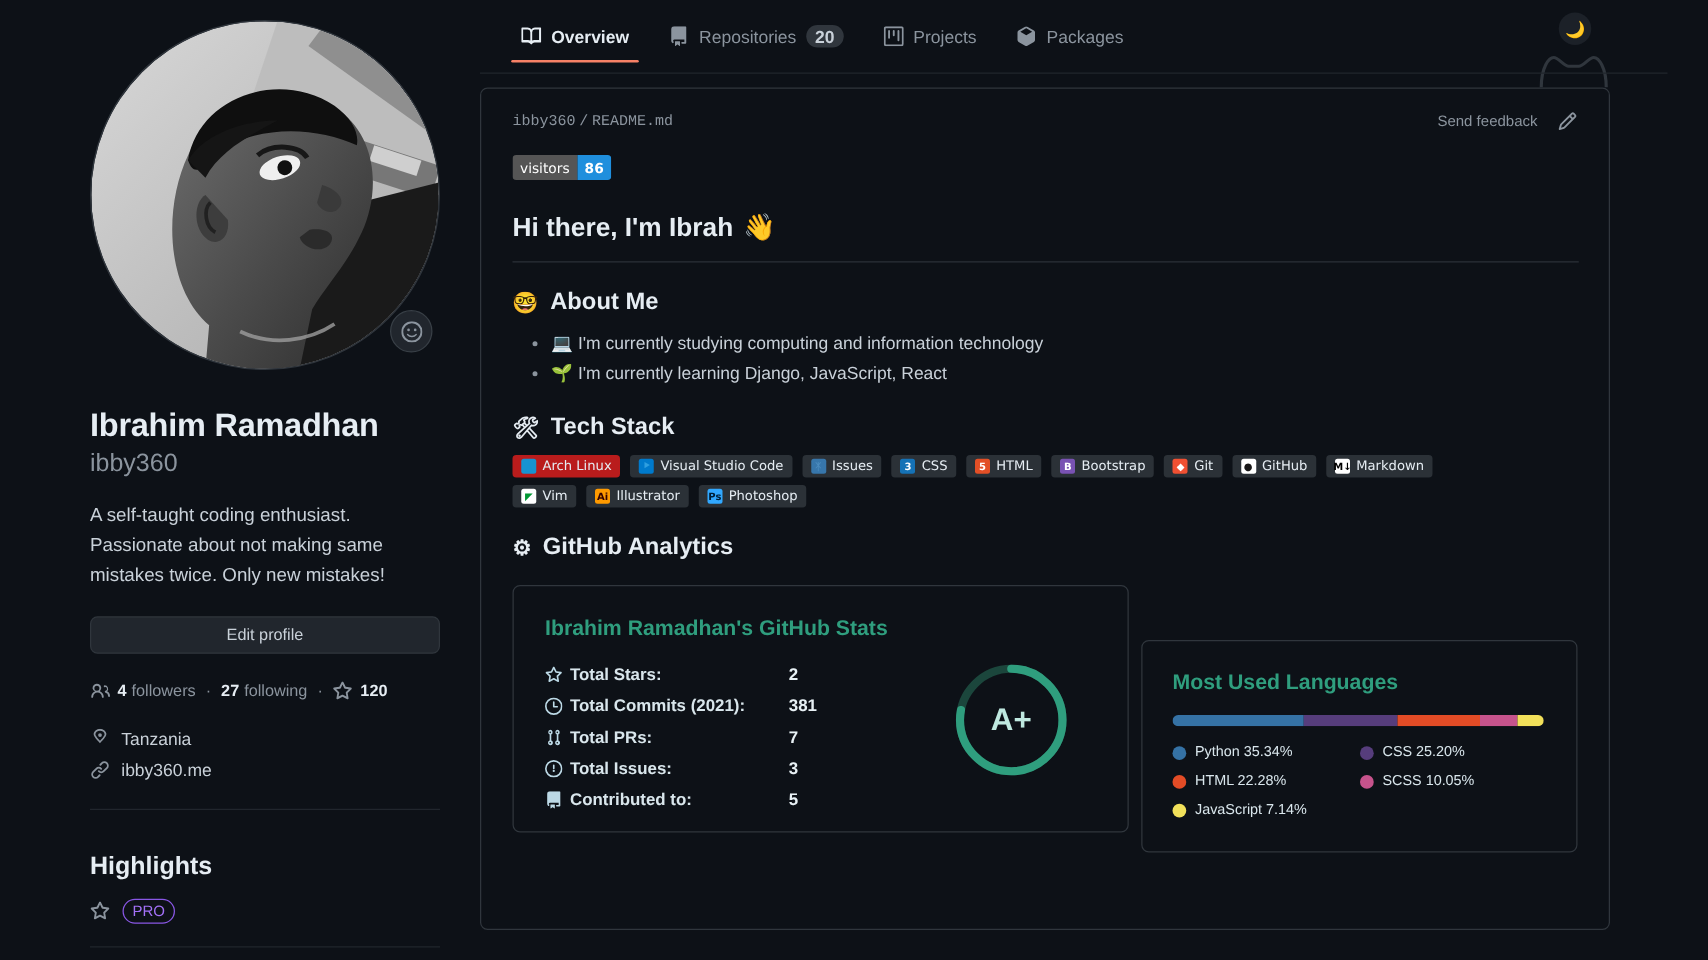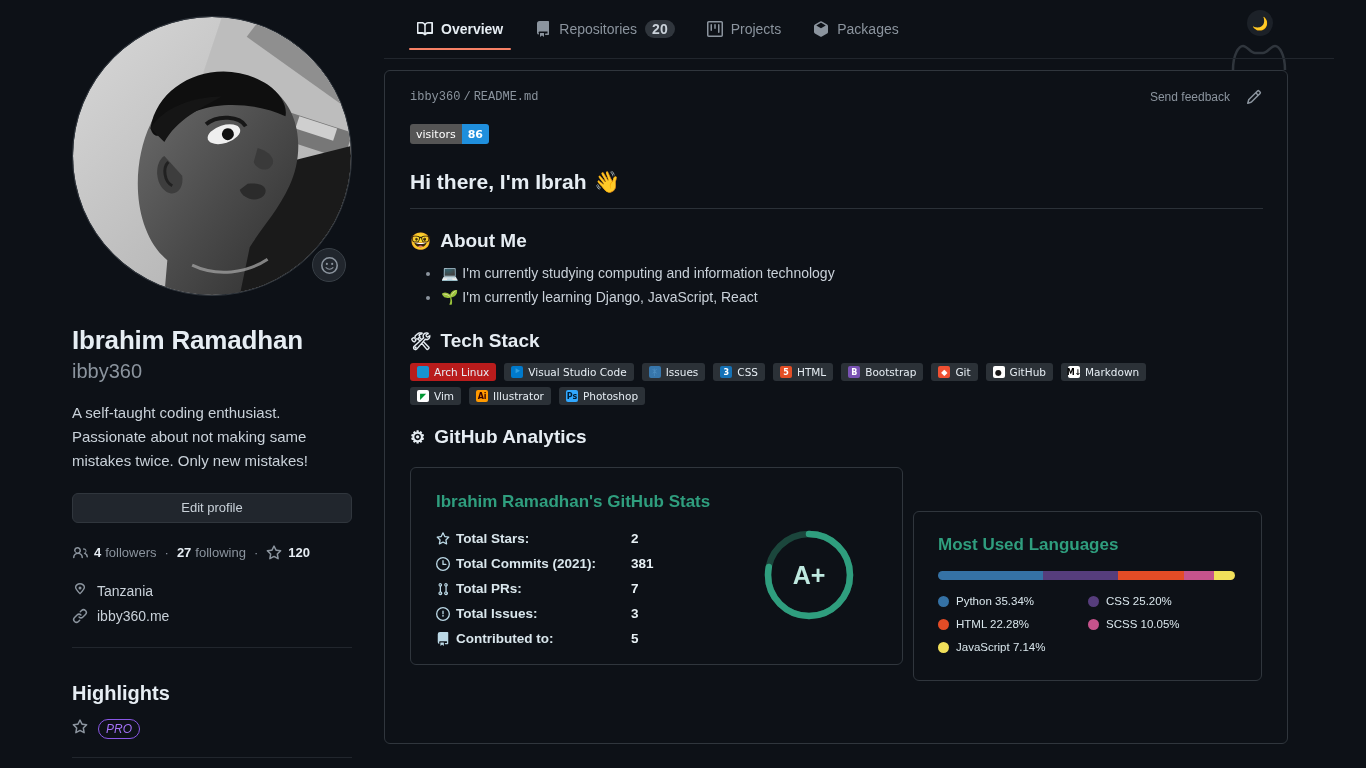--- a/index.html
+++ b/index.html
@@ -65,21 +65,21 @@
   .meta-row {
     display: flex; align-items: center; gap: 9px;
     font-size: 14px; color: #c9d1d9; height: 25px;
   }
   .meta-row .ic { color: #8b949e; display: flex; width: 16px; }
   .divider { height: 1px; background: #21262d; margin: 18px 0 0 0; width: 280px; }
   .section-title {
     font-size: 20px; font-weight: bold; color: #e6edf3;
     margin-top: 34px;
   }
-  .pro-row { margin-top: 14px; display: flex; gap: 10px; font-style: italic; }
+  .pro-row { margin-top: 14px; display: flex; align-items: center; gap: 10px; }
   .pro-badge {
     border: 1px solid #8957e5; color: #a371f7;
     border-radius: 2em; font-size: 12px; padding: 0 7px; line-height: 18px;
     font-weight: 500;
   }
 
   
   .topnav {
     position: absolute; left: 384px; top: 0; width: 982px; height: 60px;
   }

